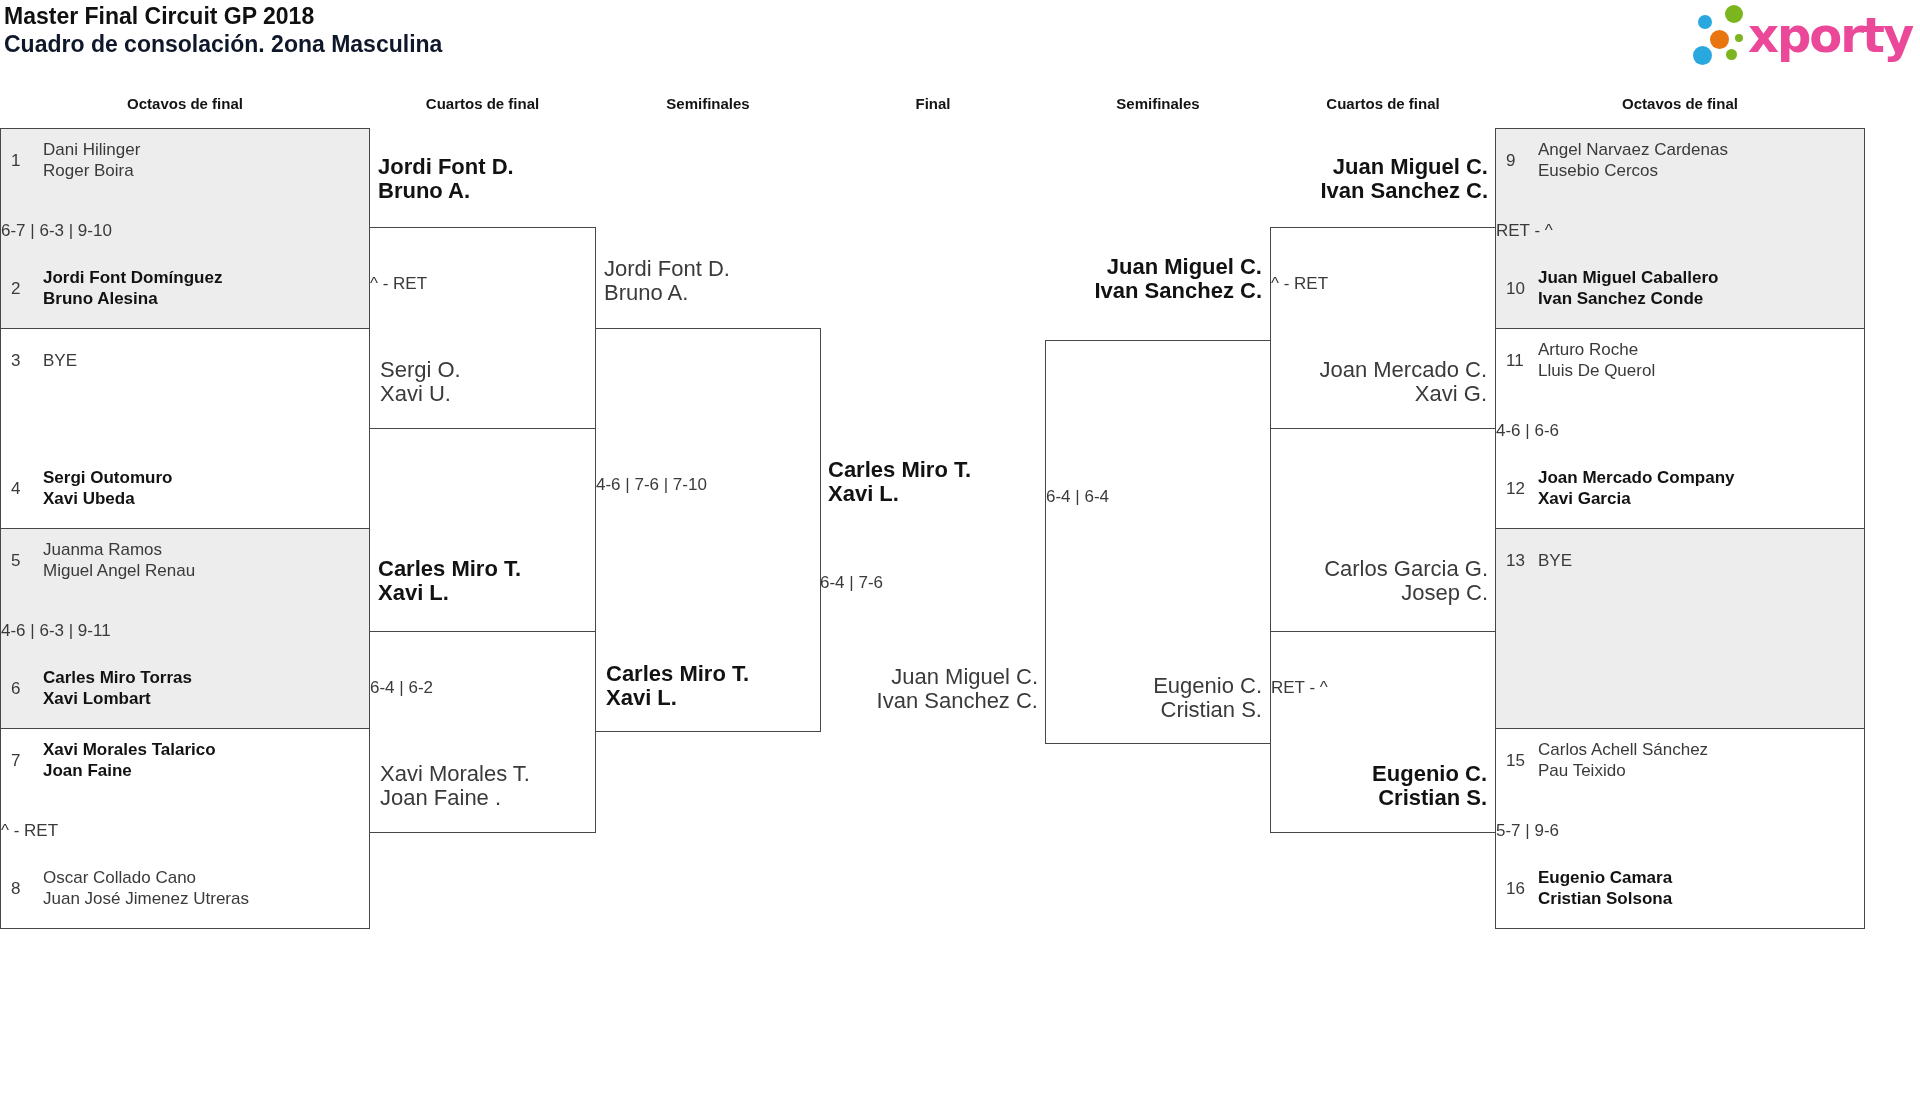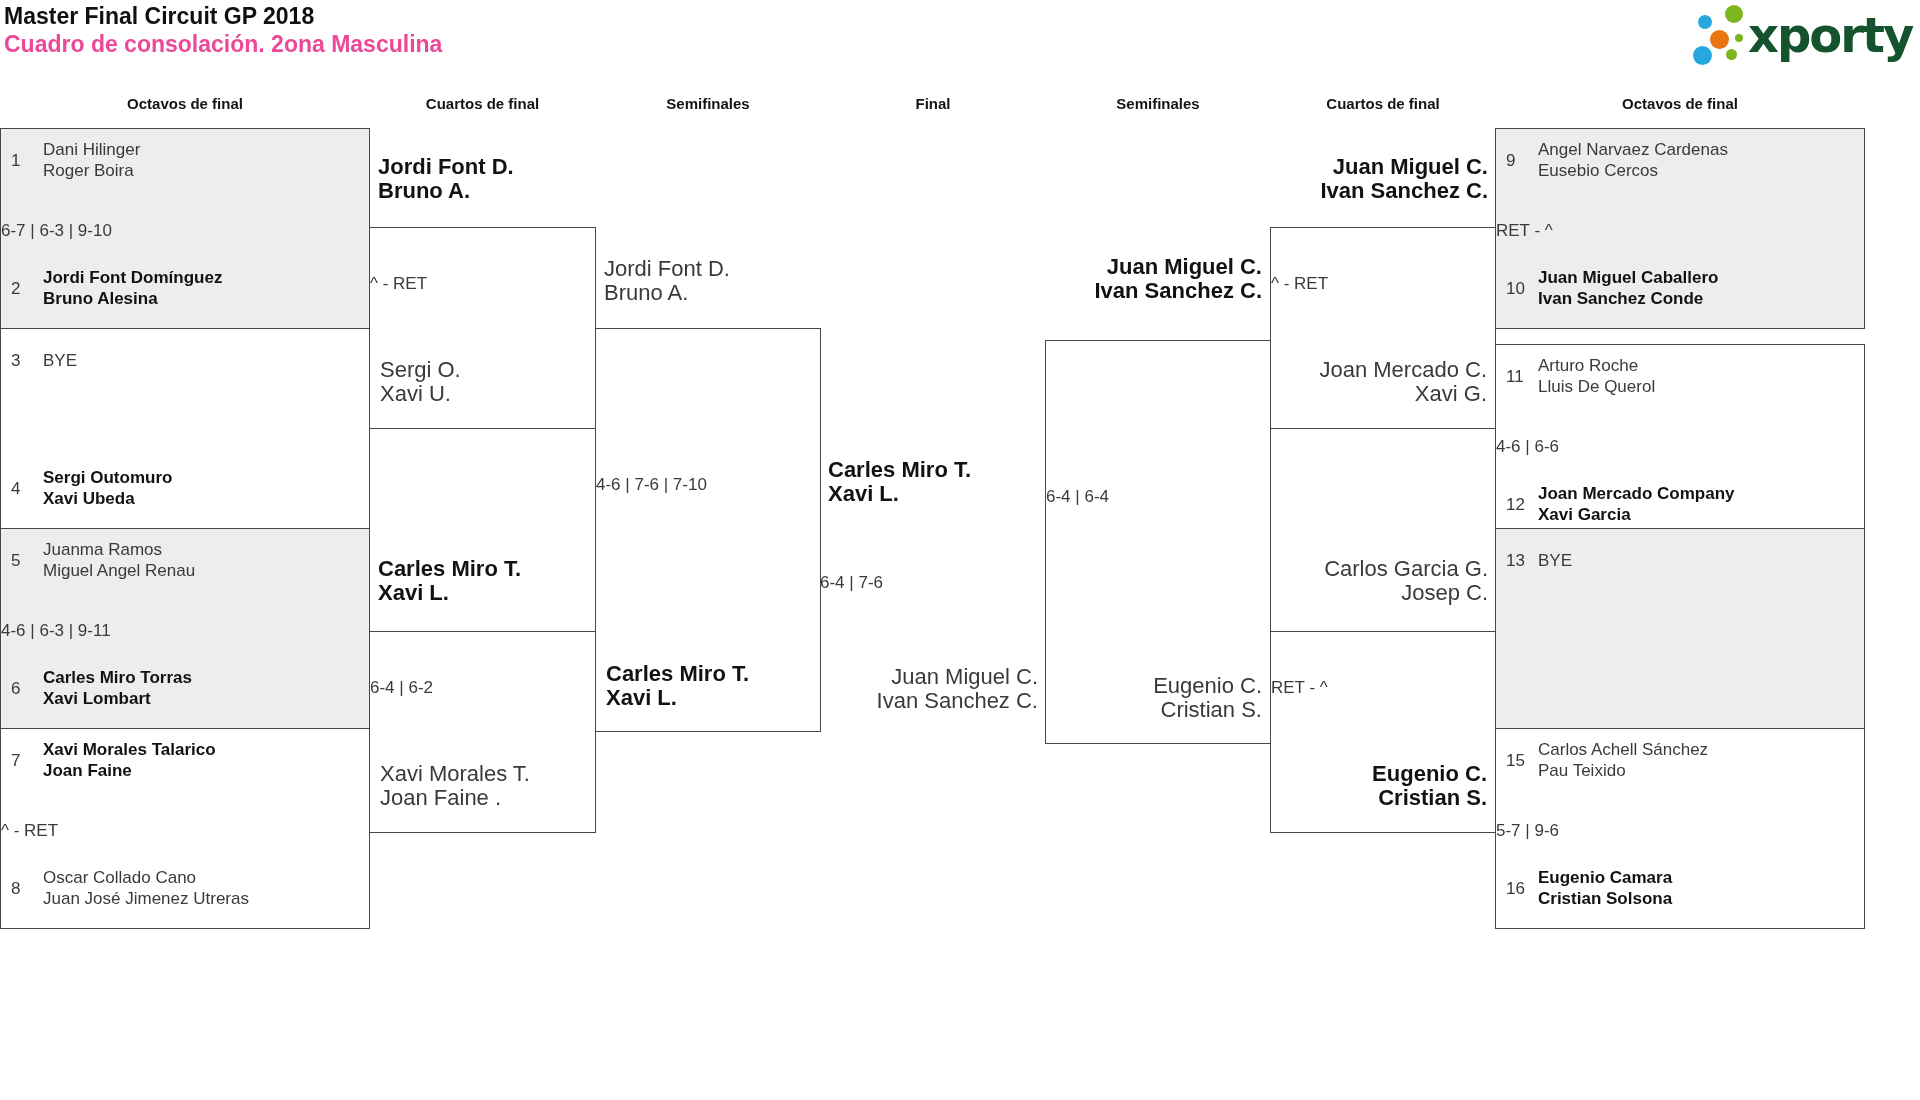--- a/index.html
+++ b/index.html
@@ -1,42 +1,42 @@
 <!DOCTYPE html>
 <html><head>
 <meta charset="utf-8">
 <style>
   html,body{margin:0;padding:0;}
   body{
     width:1920px;height:1100px;position:relative;background:#ffffff;
     font-family:"Liberation Sans",sans-serif;color:#3a3a3a;overflow:hidden;
   }
   .t1{position:absolute;left:4px;top:3px;font-size:23px;line-height:27px;font-weight:700;color:#101010;}
-  .t2{position:absolute;left:4px;top:31px;font-size:23px;line-height:27px;font-weight:700;color:#ec4899;}
+  .t2{position:absolute;left:4px;top:31px;font-size:23px;line-height:27px;font-weight:700;color:#0f172a;}
   .rh{position:absolute;top:95px;text-align:center;font-size:15px;font-weight:700;color:#141414;}
   .match{position:absolute;box-sizing:border-box;border:1px solid #474747;background:#ffffff;}
   .match.shaded{background:#ededed;}
   .team{position:absolute;left:10px;right:8px;display:flex;gap:10px;align-items:center;min-height:42px;font-size:17px;line-height:21px;}
   .seed{flex:none;width:22px;color:#3a3a3a;font-size:17px;}
   .names{color:#3a3a3a;}
   .names.winner{font-weight:700;color:#121212;}
   .nline{display:block;}
   .score{position:absolute;left:0;width:100%;text-align:left;font-size:17px;color:#3a3a3a;}
   .lbl{position:absolute;font-size:22px;line-height:24px;color:#3a3a3a;white-space:nowrap;}
   .lbl.winner{font-weight:700;color:#121212;}
   .lbl.right{text-align:right;}
   .logo{position:absolute;left:1686px;top:2px;width:232px;height:66px;cursor:pointer;}
   .logo .dot{position:absolute;border-radius:50%;}
   .d-g1{left:39px;top:3px;width:18px;height:18px;background:#7cb61e;}
   .d-b1{left:12px;top:13px;width:14px;height:14px;background:#29a8e0;}
   .d-o1{left:24px;top:28px;width:19px;height:19px;background:#e8750f;}
   .d-g2{left:49px;top:32px;width:8px;height:8px;background:#7cb61e;}
   .d-b2{left:7px;top:44px;width:19px;height:19px;background:#29a8e0;}
   .d-g3{left:40px;top:47px;width:11px;height:11px;background:#7cb61e;}
-  .logo .word{position:absolute;left:62px;top:7px;font-size:48px;line-height:52px;font-weight:700;letter-spacing:-2px;color:#14532d;font-family:"DejaVu Sans",sans-serif;}
+  .logo .word{position:absolute;left:62px;top:7px;font-size:48px;line-height:52px;font-weight:700;letter-spacing:-2px;color:#ec4899;font-family:"DejaVu Sans",sans-serif;}
 </style>
 </head>
 <body>
 
 <div class="t1">Master Final Circuit GP 2018</div>
 <div class="t2">Cuadro de consolación. 2ona Masculina</div>
 
 <div class="logo">
   <span class="dot d-g1"></span>
   <span class="dot d-b1"></span>
@@ -220,21 +220,21 @@
   <div class="score" style="top:92px">RET - ^</div>
   <div class="team" style="top:138px">
     <span class="seed">10</span>
     <span class="names winner">
       <span class="nline">Juan Miguel Caballero</span>
       <span class="nline">Ivan Sanchez Conde</span>
     </span>
   </div>
 </div>
 
-<div class="match" style="left:1495px;top:344px;width:370px;height:236px">
+<div class="match" style="left:1495px;top:328px;width:370px;height:236px">
   <div class="team" style="top:10px">
     <span class="seed">11</span>
     <span class="names">
       <span class="nline">Arturo Roche</span>
       <span class="nline">Lluis De Querol</span>
     </span>
   </div>
   <div class="score" style="top:92px">4-6 | 6-6</div>
   <div class="team" style="top:138px">
     <span class="seed">12</span>

